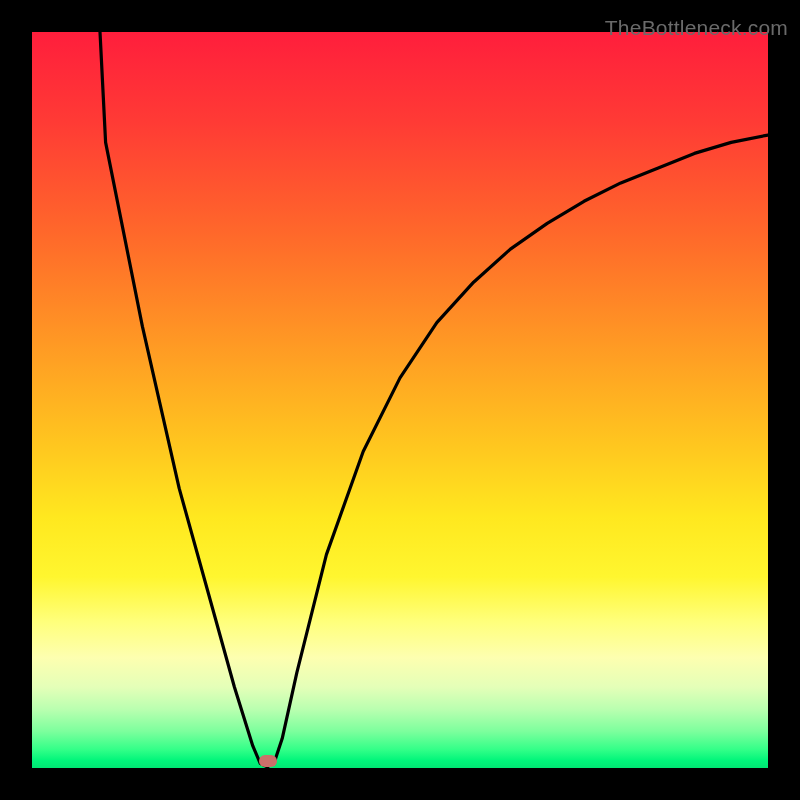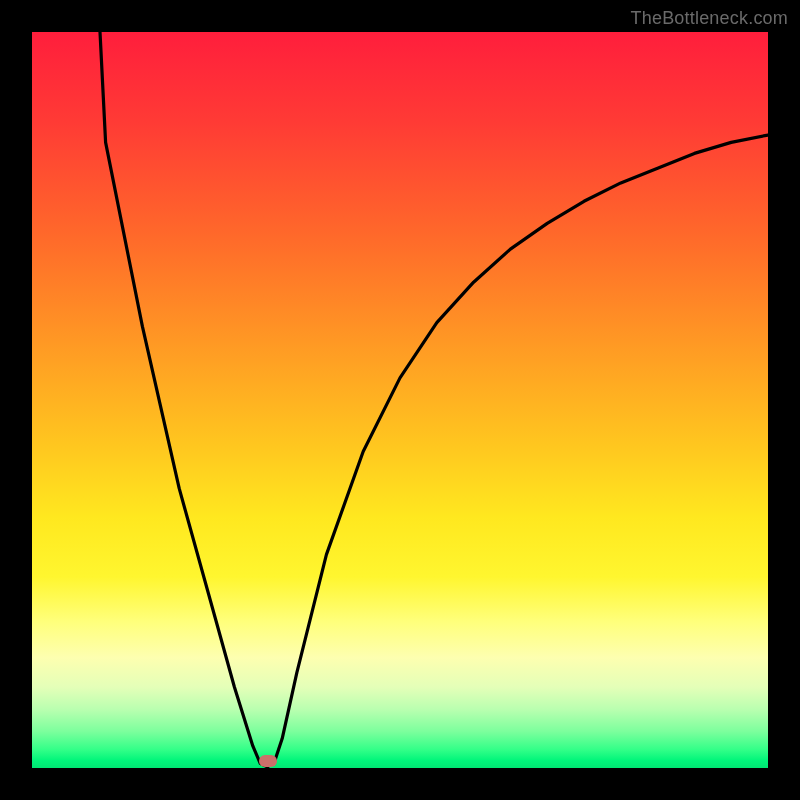--- a/index.html
+++ b/index.html
@@ -53,24 +53,24 @@
   }
   .marker {
     position: absolute;
     width: 18px;
     height: 12px;
     border-radius: 6px;
     background: #c9706a;
   }
   .watermark {
     position: absolute;
-    top: 8px;
+    top: 16px;
     right: 12px;
     color: #6a6a6a;
-    font-size: 18px;
+    font-size: 21px;
     letter-spacing: 0.2px;
     font-weight: 500;
   }
 </style>
 </head>
 <body>
 
 <div class="frame">
 
   <div class="plot-area">

